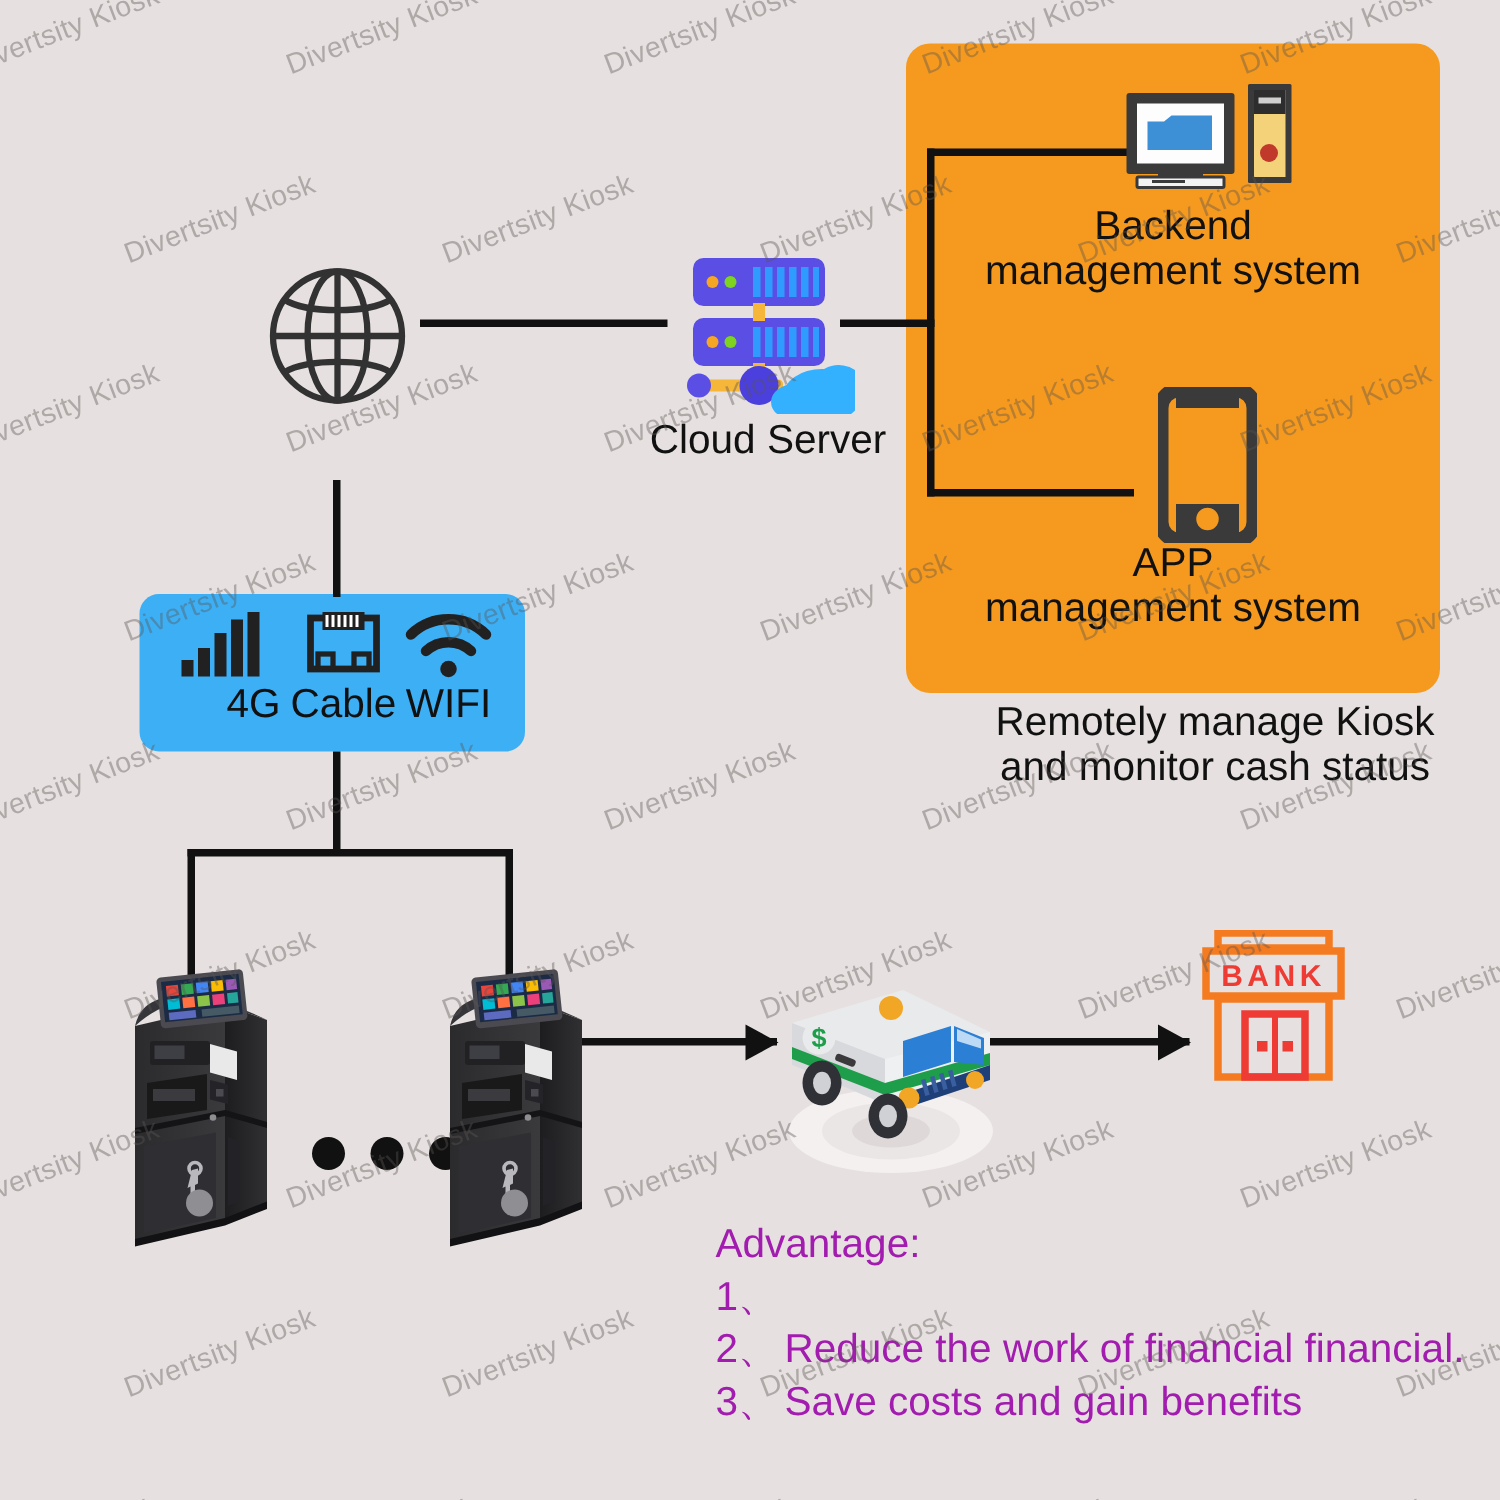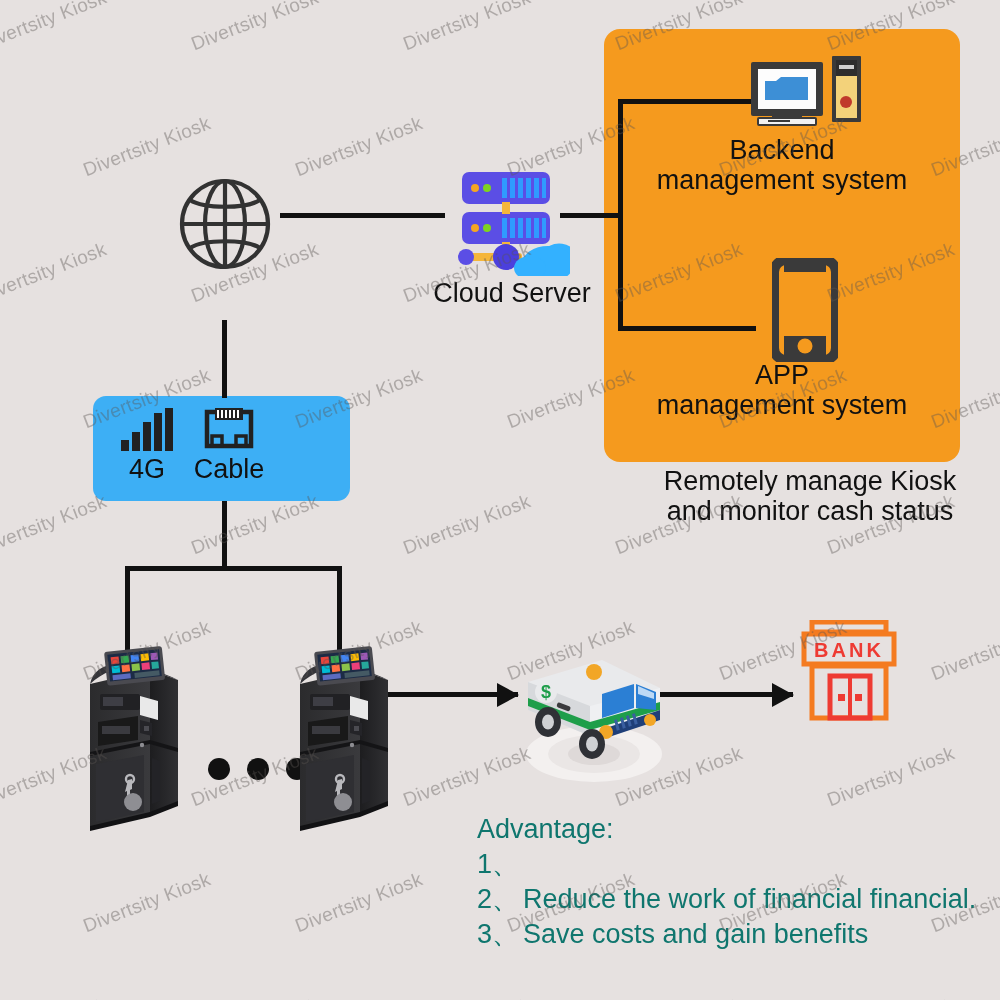--- a/index.html
+++ b/index.html
@@ -80,21 +80,21 @@
   
   .atm{ position:absolute; z-index:7; width:108px; height:186px; }
 
   
   .dots{ position:absolute; z-index:7; display:flex; gap:17px; }
   .dots i{ display:block; width:22px;height:22px;border-radius:50%;background:#111; }
 
   
   #advantage{
     position:absolute; left:477px; top:812px; z-index:8;
-    color:#0f766e; font-size:27px; line-height:1.30;
+    color:#a21caf; font-size:27px; line-height:1.30;
   }
   #advantage .row{ display:flex; }
   #advantage .num{ width:46px; flex:none; }
 </style>
 </head>
 <body>
 
 <div id="stage">
 
   <div id="orange-panel"></div>
@@ -184,21 +184,21 @@
       <circle cx="14" cy="89" r="8" fill="#5b4ee5"></circle>
       <circle cx="54" cy="89" r="13" fill="#4b3fdd"></circle>
       <path d="M72 104 a17 17 0 0 1 17-17 a20 20 0 0 1 38 6" fill="#33b1ff"></path>
       <ellipse cx="96" cy="96" rx="26" ry="18" fill="#33b1ff"></ellipse>
       <ellipse cx="78" cy="100" rx="16" ry="12" fill="#33b1ff"></ellipse>
     </svg>
   </div>
   <div class="label" style="left:428px; top:278px; width:168px;">Cloud Server</div>
 
   <div id="blue-panel">
-    <div class="conn-cell" style="left:14px;">
+    <div class="conn-cell" style="left:14px;text-align:right;">
       <div class="conn-ico">
         <svg width="54" height="44" viewBox="0 0 54 44">
           <g fill="#212121">
             <rect x="1" y="32" width="8" height="11"></rect>
             <rect x="12" y="24" width="8" height="19"></rect>
             <rect x="23" y="14" width="8" height="29"></rect>
             <rect x="34" y="5" width="8" height="38"></rect>
             <rect x="45" y="0" width="8" height="43"></rect>
           </g>
         </svg>
@@ -219,20 +219,32 @@
             <rect x="29" y="2" width="2" height="8"></rect>
               <rect x="33" y="2" width="2" height="8"></rect>
           </g>
           <rect x="8" y="28" width="10" height="10" fill="none" stroke="#212121" stroke-width="3.5"></rect>
           <rect x="32" y="28" width="10" height="10" fill="none" stroke="#212121" stroke-width="3.5"></rect>
         </svg>
       </div>
       <div class="cap">Cable</div>
     </div>
 
+    <div class="conn-cell" style="left:166px;">
+      <div class="conn-ico">
+        <svg width="58" height="44" viewBox="0 0 58 44">
+          <g fill="none" stroke="#212121" stroke-width="7" stroke-linecap="round">
+            <path d="M4 15 A36 36 0 0 1 54 15"></path>
+            <path d="M14 26 A22 22 0 0 1 44 26"></path>
+          </g>
+          <circle cx="29" cy="38" r="5.5" fill="#212121"></circle>
+        </svg>
+      </div>
+      <div class="cap">WIFI</div>
+    </div>
   </div>
 
   <div class="line vline" style="left:222px; top:501px; height:67px;"></div>
   <div class="line hline" style="left:125px; top:566px; width:217px;"></div>
   <div class="line vline" style="left:125px; top:566px; height:89px;"></div>
   <div class="line vline" style="left:337px; top:566px; height:89px;"></div>
 
   <div class="atm" style="left:78px; top:644px;">
     <svg width="112" height="190" viewBox="0 0 112 190">
       <defs>

